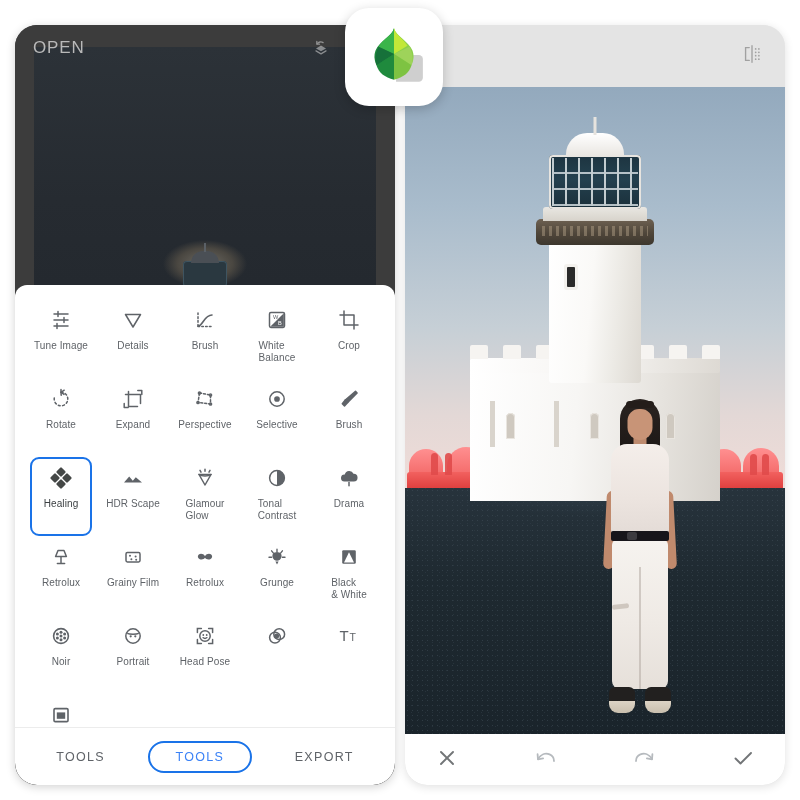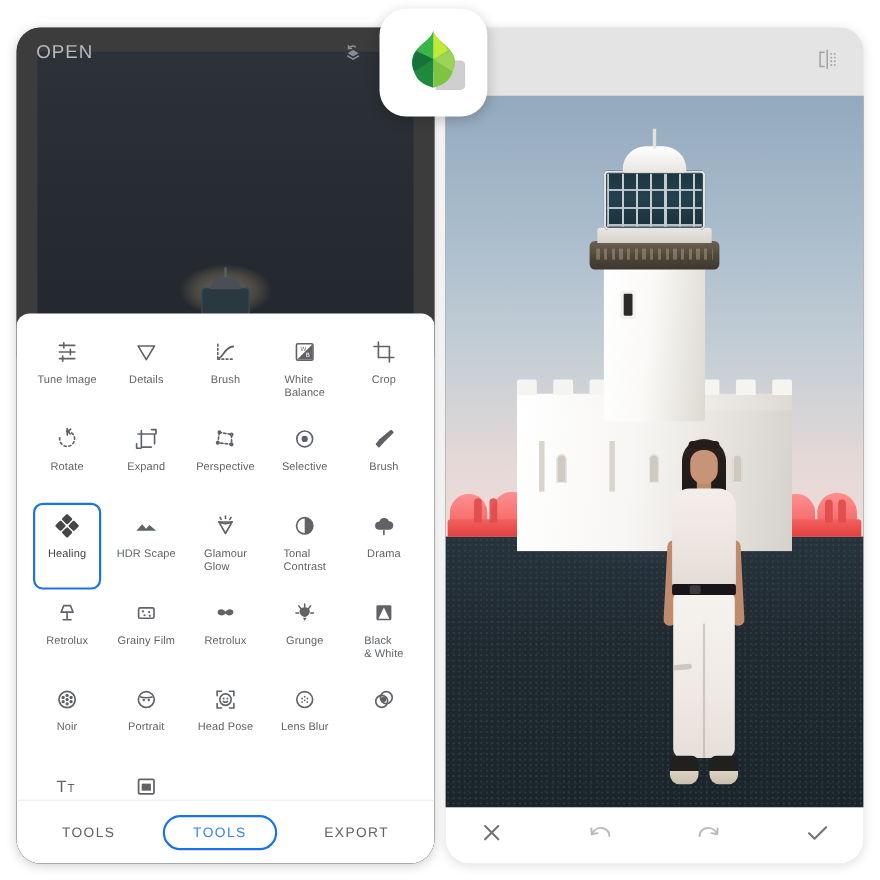--- a/index.html
+++ b/index.html
@@ -540,36 +540,20 @@
                 <path d="M10 13.6c1.2 1.1 2.8 1.1 4 0" fill="none" stroke="#5f6368" stroke-width="1.3" stroke-linecap="round"></path>
                 <g fill="none" stroke="#5f6368" stroke-width="1.5" stroke-linecap="round">
                   <path d="M4.4 8.4V4.4h4"></path>
                   <path d="M19.6 8.4V4.4h-4"></path>
                   <path d="M4.4 15.6v4h4"></path>
                   <path d="M19.6 15.6v4h-4"></path>
                 </g>
               </svg>
             </span>
             <span class="tool-lbl">Head Pose</span>
-          </div>
-          <div class="tool">
-            <span class="tool-ico">
-              <svg viewBox="0 0 24 24">
-                <circle cx="12" cy="12" r="7.2" fill="none" stroke="#5f6368" stroke-width="1.5"></circle>
-                <g fill="#5f6368">
-                  <circle cx="12" cy="9.4" r=".8"></circle>
-                  <circle cx="9.6" cy="11" r=".8"></circle>
-                  <circle cx="14.4" cy="11" r=".8"></circle>
-                  <circle cx="12" cy="12.6" r=".8"></circle>
-                  <circle cx="9.6" cy="14.2" r=".8"></circle>
-                  <circle cx="14.4" cy="14.2" r=".8"></circle>
-                </g>
-              </svg>
-            </span>
-            <span class="tool-lbl">Lens Blur</span>
           </div>
           <div class="tool">
             <span class="tool-ico">
               <svg viewBox="0 0 24 24" fill="none" stroke="#5f6368" stroke-width="1.5" stroke-linecap="round" stroke-linejoin="round">
                 <circle cx="14.2" cy="10.2" r="5.4"></circle>
                 <circle cx="10" cy="13.6" r="5.4"></circle>
                 <circle cx="11.6" cy="12" r="1.8" fill="#5f6368"></circle>
               </svg>
             </span>
           </div>

